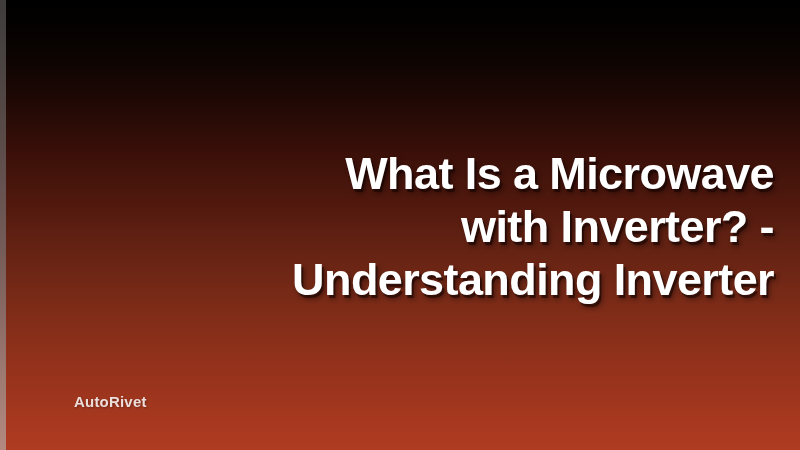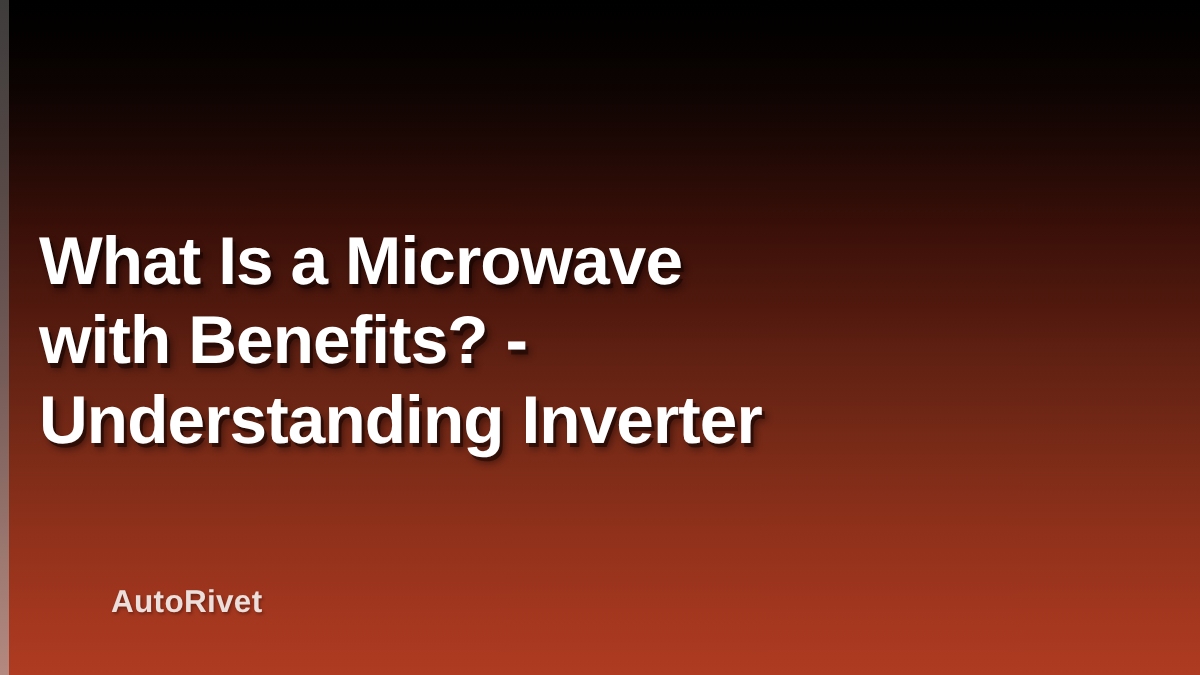--- a/index.html
+++ b/index.html
@@ -62,21 +62,21 @@
       #b4897f 100%
     );
   }
 
   
   .headline {
     position: absolute;
     left: 0;
     right: 0;
     top: 126px;
-    text-align: left;
+    text-align: right;
     padding: 0 26px;
     box-sizing: border-box;
   }
 
   .headline .line {
     display: block;
     color: #ffffff;
     font-size: 45px;
     font-weight: 700;
     line-height: 53px;
@@ -86,37 +86,37 @@
       2px 3px 0 rgba(20, 4, 2, 0.55),
       3px 4px 5px rgba(12, 2, 1, 0.45);
   }
 
   
   .brand {
     position: absolute;
     left: 74px;
     top: 390px;
     color: #ecdedb;
-    font-size: 21px;
+    font-size: 15px;
     font-weight: 700;
     letter-spacing: 0.2px;
     line-height: 24px;
     text-shadow: 1px 1px 2px rgba(30, 6, 3, 0.35);
   }
 </style>
 </head>
 <body>
 
 <div id="card">
 
   <div class="bg-gradient"></div>
 
   <div class="edge-strip"></div>
 
   <h1 class="headline">
     <span class="line">What Is a Microwave</span>
-    <span class="line">with Benefits? -</span>
+    <span class="line">with Inverter? -</span>
     <span class="line">Understanding Inverter</span>
   </h1>
 
   <div class="brand">AutoRivet</div>
 
 </div>
 
 </body></html>

